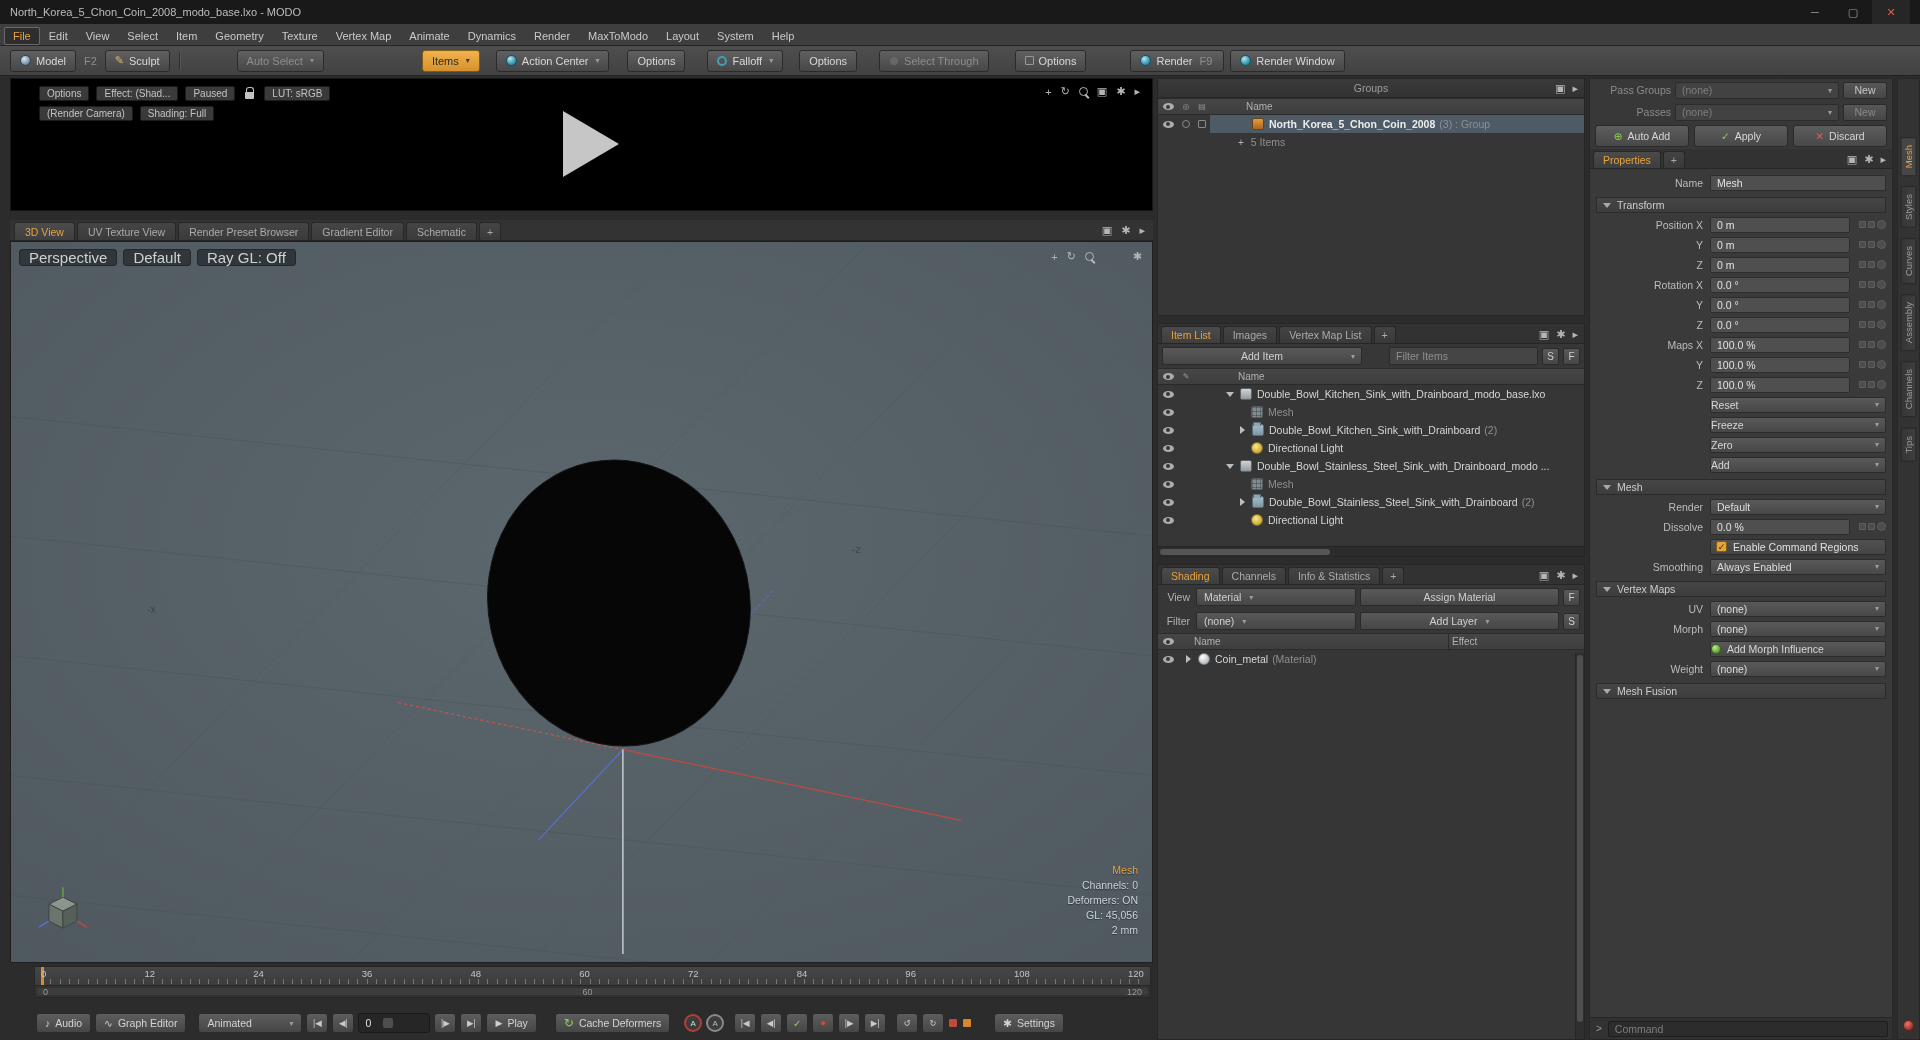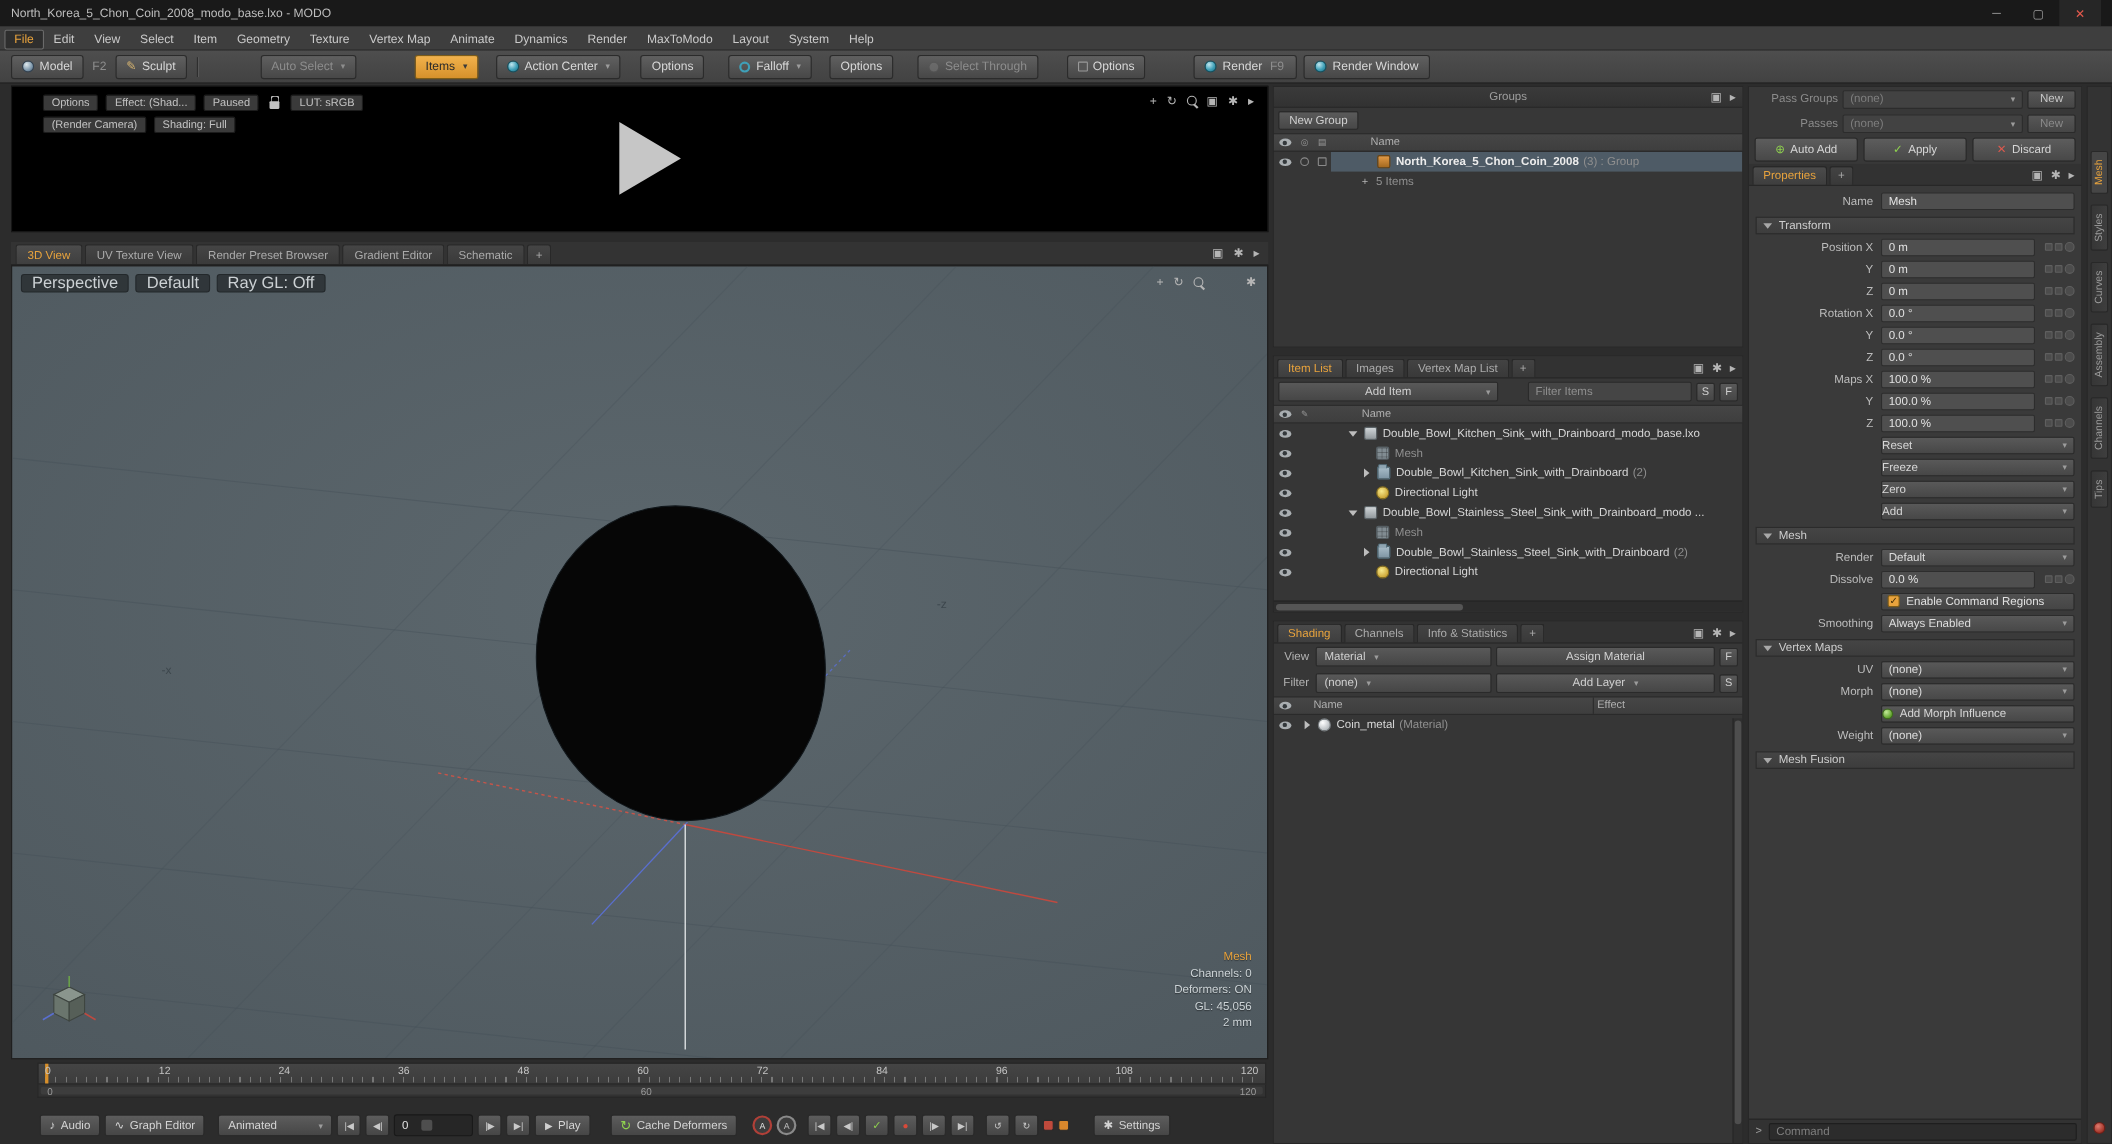--- a/index.html
+++ b/index.html
@@ -229,21 +229,21 @@
   <span class="hint">F2</span>
   <div class="tbtn">
     <span class="icon-brush">✎</span>
     <span>Sculpt</span>
   </div>
   <span class="sep"></span>
   <div class="tbtn dim" style="margin-left:48px">
     <span>Auto Select</span>
     <span class="car">▾</span>
   </div>
-  <div class="tbtn orange" style="margin-left:47px">
+  <div class="tbtn orange" style="margin-left:92px">
     <span>Items</span>
     <span class="car">▾</span>
   </div>
   <div class="tbtn" style="margin-left:10px">
     <span class="dot-teal"></span>
     <span>Action Center</span>
     <span class="car">▾</span>
   </div>
   <div class="tbtn" style="margin-left:12px">
     <span>Options</span>
@@ -455,23 +455,20 @@
 <div class="mid-col">
 
   <div class="panel groups-panel">
     <div class="panel-title">
       <span>Groups</span>
       <div class="icon-row">
         <span>▣</span>
         <span>▸</span>
       </div>
     </div>
-    <div class="toolrow">
-      <div class="sbtn">New Group</div>
-    </div>
     <div class="col-header">
       <span class="gut">
           <span class="eye"></span>
         </span>
       <span class="gut narrow">
           <span class="hdr-glyph">◎</span>
         </span>
       <span class="gut narrow">
           <span class="hdr-glyph">▤</span>
         </span>

